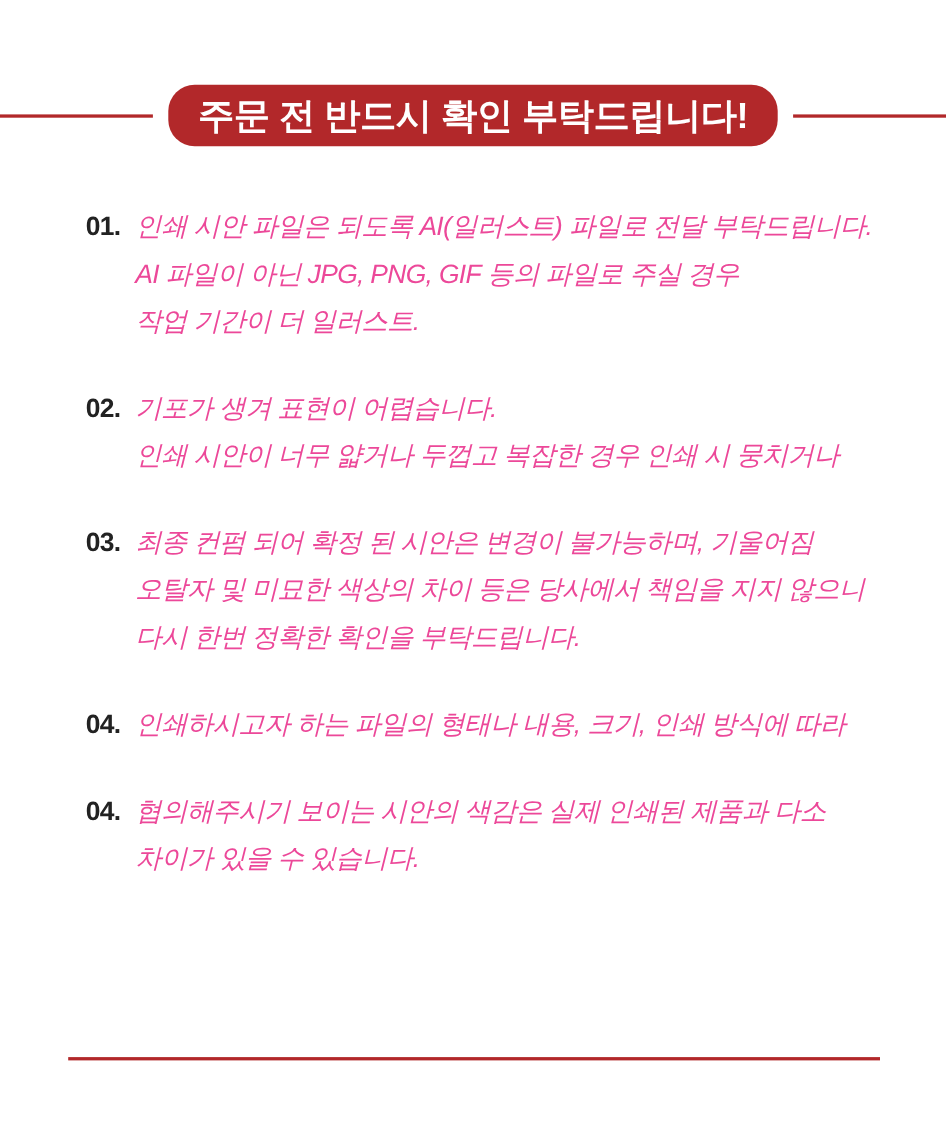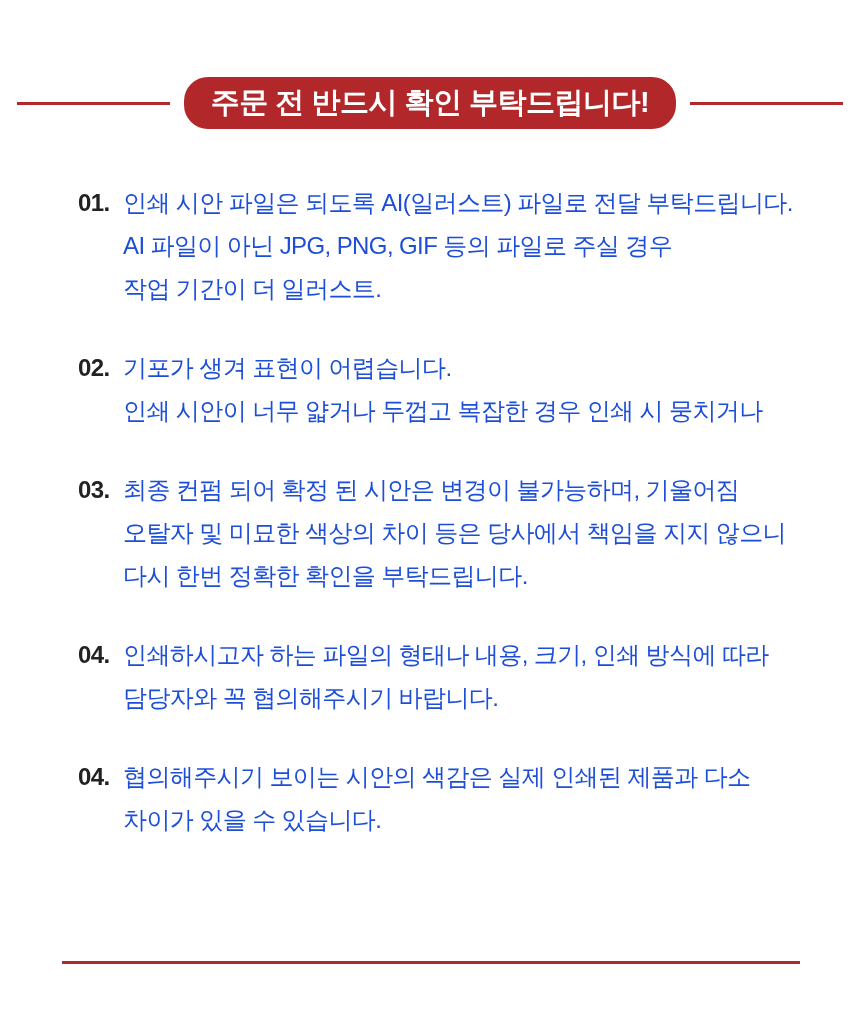--- a/index.html
+++ b/index.html
@@ -28,21 +28,21 @@
   }
   .rule {
     height: 3px;
     width: 153px;
     background: #b2282a;
     flex: none;
   }
   .badge {
     background: #b2282a;
     color: #ffffff;
-    font-size: 29px;
+    font-size: 33px;
     font-weight: 700;
     line-height: 1;
     padding: 11px 27px 12px 27px;
     border-radius: 24px;
     white-space: nowrap;
     letter-spacing: -0.5px;
   }
   
   .notice-list {
     margin: 52px 60px 0 78px;
@@ -57,21 +57,22 @@
   .notice-item.gap-after-3 { margin-bottom: 36px; }
   .notice-item .num {
     flex: none;
     width: 45px;
     font-weight: 700;
     color: #222222;
     font-family: "Liberation Sans", "DejaVu Sans", sans-serif;
   }
   .notice-item .lines {
     font-weight: 500;
-    color: #1d4ed8;
+    color: #ec4899;
+    font-style: italic;
   }
   
   .bottom-rule {
     position: absolute;
     left: 62px;
     right: 60px;
     top: 961px;
     height: 3px;
     background: #b2282a;
   }
@@ -112,21 +113,20 @@
         <div>최종 컨펌 되어 확정 된 시안은 변경이 불가능하며, 기울어짐</div>
         <div>오탈자 및 미묘한 색상의 차이 등은 당사에서 책임을 지지 않으니</div>
         <div>다시 한번 정확한 확인을 부탁드립니다.</div>
       </div>
     </div>
 
     <div class="notice-item gap-after-3">
       <span class="num">04.</span>
       <div class="lines">
         <div>인쇄하시고자 하는 파일의 형태나 내용, 크기, 인쇄 방식에 따라</div>
-        <div>담당자와 꼭 협의해주시기 바랍니다.</div>
       </div>
     </div>
 
     <div class="notice-item">
       <span class="num">04.</span>
       <div class="lines">
         <div>협의해주시기 보이는 시안의 색감은 실제 인쇄된 제품과 다소</div>
         <div>차이가 있을 수 있습니다.</div>
       </div>
     </div>

